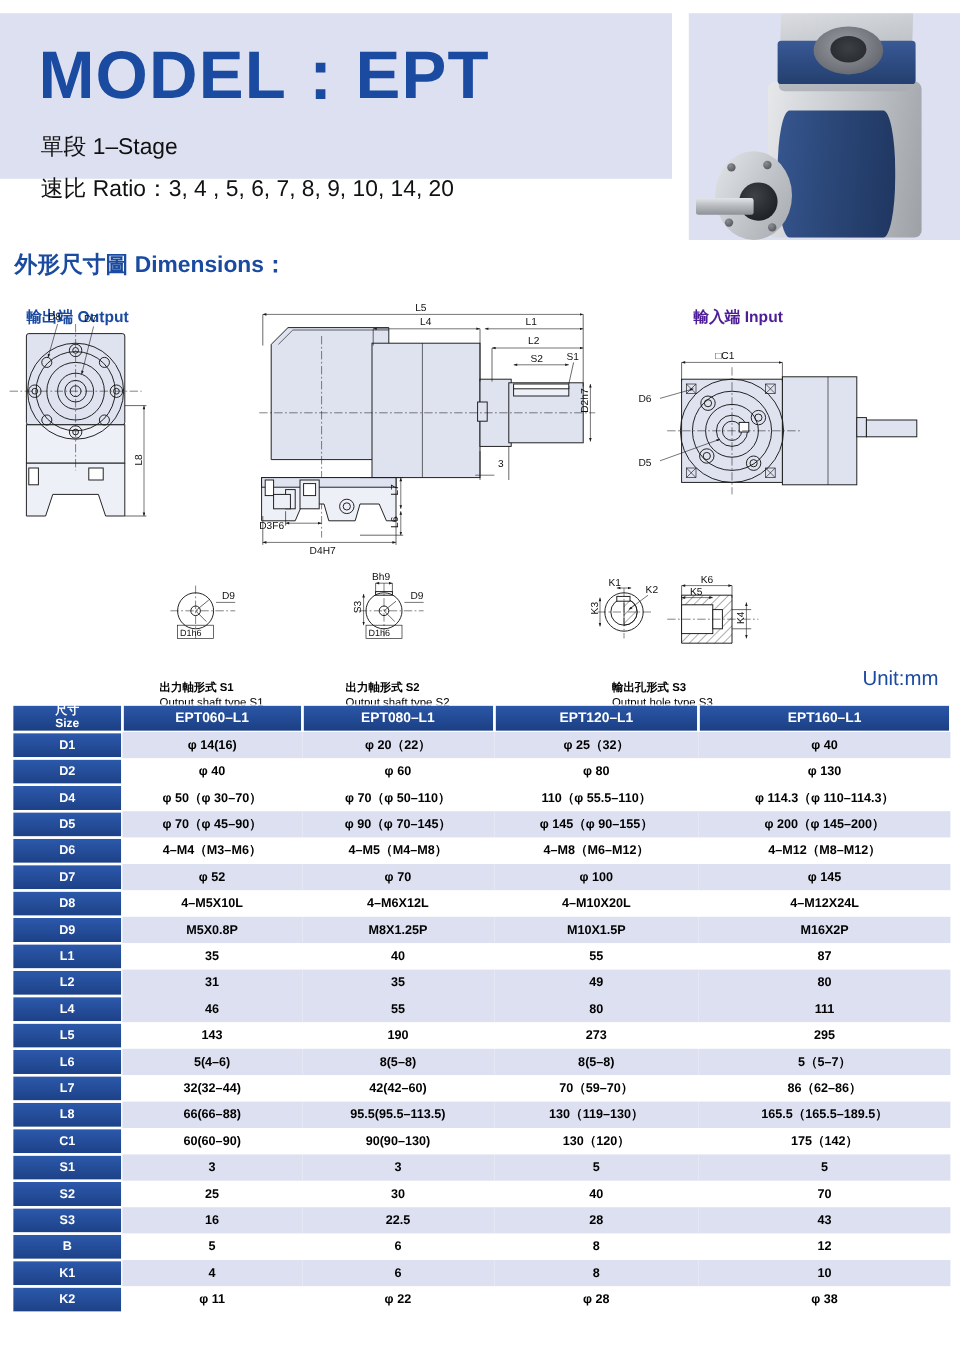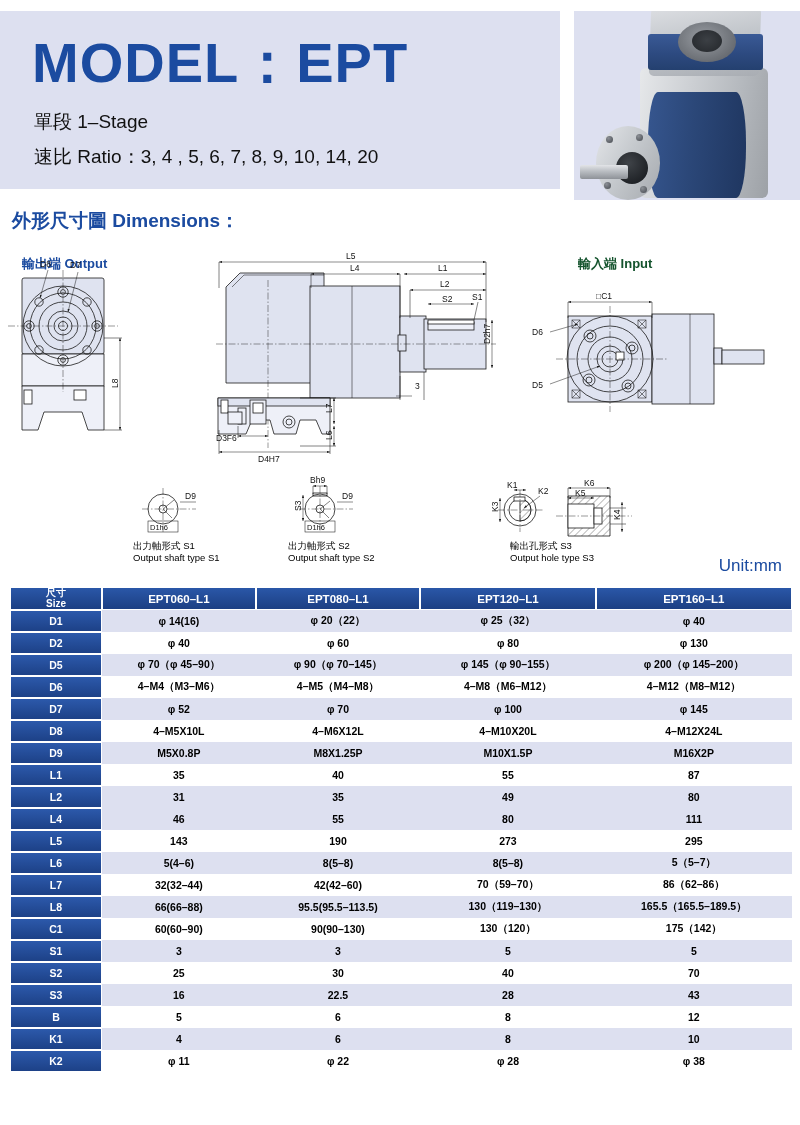--- a/index.html
+++ b/index.html
@@ -8,21 +8,21 @@
     width:800px; height:1125px;
     background:#ffffff;
     font-family:"Liberation Sans", sans-serif;
     color:#000;
     overflow:hidden;
     position:relative;
   }
 
   
   .banner {
-    position:absolute; left:0; top:11px; width:800px; height:178px;
+    position:absolute; left:0; top:11px; width:800px; height:138px;
     background:#dde0f0;
   }
   .banner-inner { position:relative; width:100%; height:100%; }
   .model-title {
     position:absolute; left:32px; top:24px;
     font-size:56px; font-weight:bold; color:#1b4ba0;
     letter-spacing:1px; line-height:1;
     white-space:nowrap;
   }
   .stage-line {
@@ -99,37 +99,37 @@
     position:absolute; left:12px; top:208px;
     font-size:19px; font-weight:bold; color:#1b4ba0;
     white-space:nowrap;
   }
   .lbl-output {
     position:absolute; left:22px; top:255px;
     font-size:13px; font-weight:bold; color:#1b4ba0; white-space:nowrap;
   }
   .lbl-input {
     position:absolute; left:578px; top:255px;
-    font-size:13px; font-weight:bold; color:#14532d; white-space:nowrap;
+    font-size:13px; font-weight:bold; color:#4c1d95; white-space:nowrap;
   }
 
   
   .drawings { position:absolute; left:0; top:240px; width:800px; height:340px; }
   .drawings svg { display:block; }
 
   .unit-mm {
     position:absolute; right:18px; top:556px;
     font-size:17px; font-weight:normal; color:#1b4ba0;
   }
 
   
   .cap {
     position:absolute; font-size:9.5px; line-height:1.25; color:#000; white-space:nowrap;
   }
-  .cap b { font-weight:normal; display:block; }
+  .cap b { font-weight:bold; display:block;margin-top:28px; }
 
   
   .spec-table {
     position:absolute; left:10px; top:587px;
     width:782px;
     border-collapse:separate;
     border-spacing:0;
     font-size:10.5px;
   }
   .spec-table td, .spec-table th {
@@ -480,20 +480,27 @@
         <td class="val">φ 25（32）</td>
         <td class="val">φ 40</td>
       </tr>
       <tr class="even">
         <td class="rowlbl">D2</td>
         <td class="val">φ 40</td>
         <td class="val">φ 60</td>
         <td class="val">φ 80</td>
         <td class="val">φ 130</td>
       </tr>
+      <tr class="even">
+        <td class="rowlbl">D4</td>
+        <td class="val">φ 50（φ 30–70）</td>
+        <td class="val">φ 70（φ 50–110）</td>
+        <td class="val">110（φ 55.5–110）</td>
+        <td class="val">φ 114.3（φ 110–114.3）</td>
+      </tr>
       <tr class="odd">
         <td class="rowlbl">D5</td>
         <td class="val">φ 70（φ 45–90）</td>
         <td class="val">φ 90（φ 70–145）</td>
         <td class="val">φ 145（φ 90–155）</td>
         <td class="val">φ 200（φ 145–200）</td>
       </tr>
       <tr class="even">
         <td class="rowlbl">D6</td>
         <td class="val">4–M4（M3–M6）</td>

